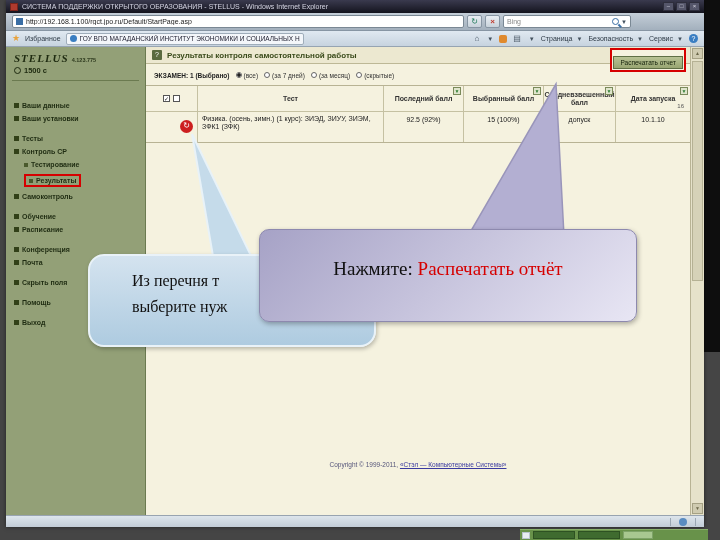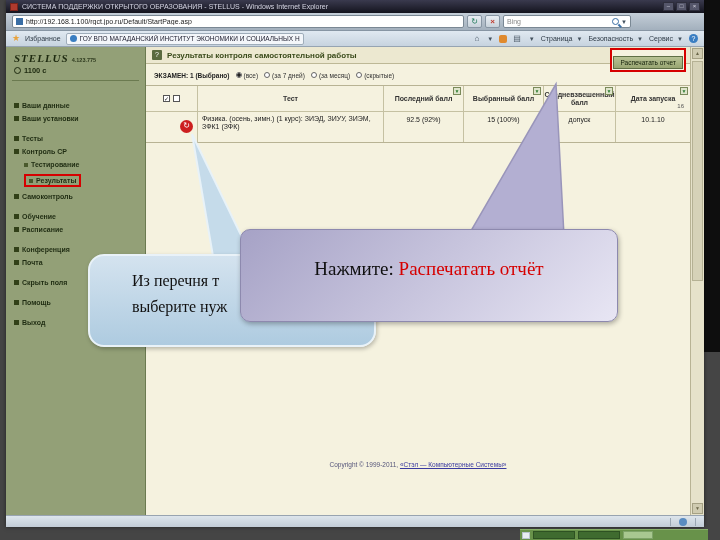--- a/index.html
+++ b/index.html
@@ -108,21 +108,21 @@
   
   .taskfrag { position:absolute; left:520px; top:529px; width:188px; height:11px; background:#68924a; border-top:1px solid #89b06a; display:flex; align-items:center; gap:3px; padding:0 2px; }
   .tf-white { width:8px; height:7px; background:#e8eef2; border:1px solid #b8c4cc; }
   .tf-dark { width:42px; height:8px; background:#3f6b2f; border:1px solid #2e5222; }
   .tf-light { width:30px; height:8px; background:#a8c890; border:1px solid #7ea368; }
 
   
   .tails { position:absolute; left:0; top:0; width:720px; height:540px; z-index:30; pointer-events:none; }
   .bubble { position:absolute; font-family:"Liberation Serif", serif; }
   .bubble-left { left:88px; top:254px; width:288px; height:93px; z-index:31; border-radius:16px; background:linear-gradient(#d4e3ef,#aecbe0); border:2px solid #e9f2f8; box-shadow:1px 2px 4px rgba(0,0,0,.25); padding:12px 0 0 42px; font-size:16px; color:#111; line-height:26px; }
-  .bubble-right { left:240px; top:229px; width:378px; height:93px; z-index:32; border-radius:10px; background:linear-gradient(135deg,#a6a2c6,#e8e6f4); border:1px solid #8d89ae; box-shadow:1px 2px 5px rgba(0,0,0,.3); padding-top:28px; text-align:center; font-size:19px; color:#111; }
+  .bubble-right { left:259px; top:229px; width:378px; height:93px; z-index:32; border-radius:10px; background:linear-gradient(135deg,#a6a2c6,#e8e6f4); border:1px solid #8d89ae; box-shadow:1px 2px 5px rgba(0,0,0,.3); padding-top:28px; text-align:center; font-size:19px; color:#111; }
   .bubble-right .action { color:#d60000; }
 </style>
 </head>
 <body>
 
 <div class="stage">
   <div class="right-black"></div>
 
   <div class="browser">
 
@@ -178,21 +178,21 @@
         <span class="help-circle">?</span>
       </div>
     </div>
 
     <div class="sidebar">
       <div class="sb-logo">
         <span>STELLUS</span><span class="sb-ver">4.123.775</span>
       </div>
       <div class="sb-credit">
         <span class="clock"></span>
-        <span>1100 с</span>
+        <span>1500 с</span>
       </div>
       <div class="sb-hr"></div>
       <div class="menu">
         <div class="mi gap">
             <span class="bx"></span>
             <span>Ваши данные</span>
           </div>
         <div class="mi">
             <span class="bx"></span>
             <span>Ваши установки</span>

